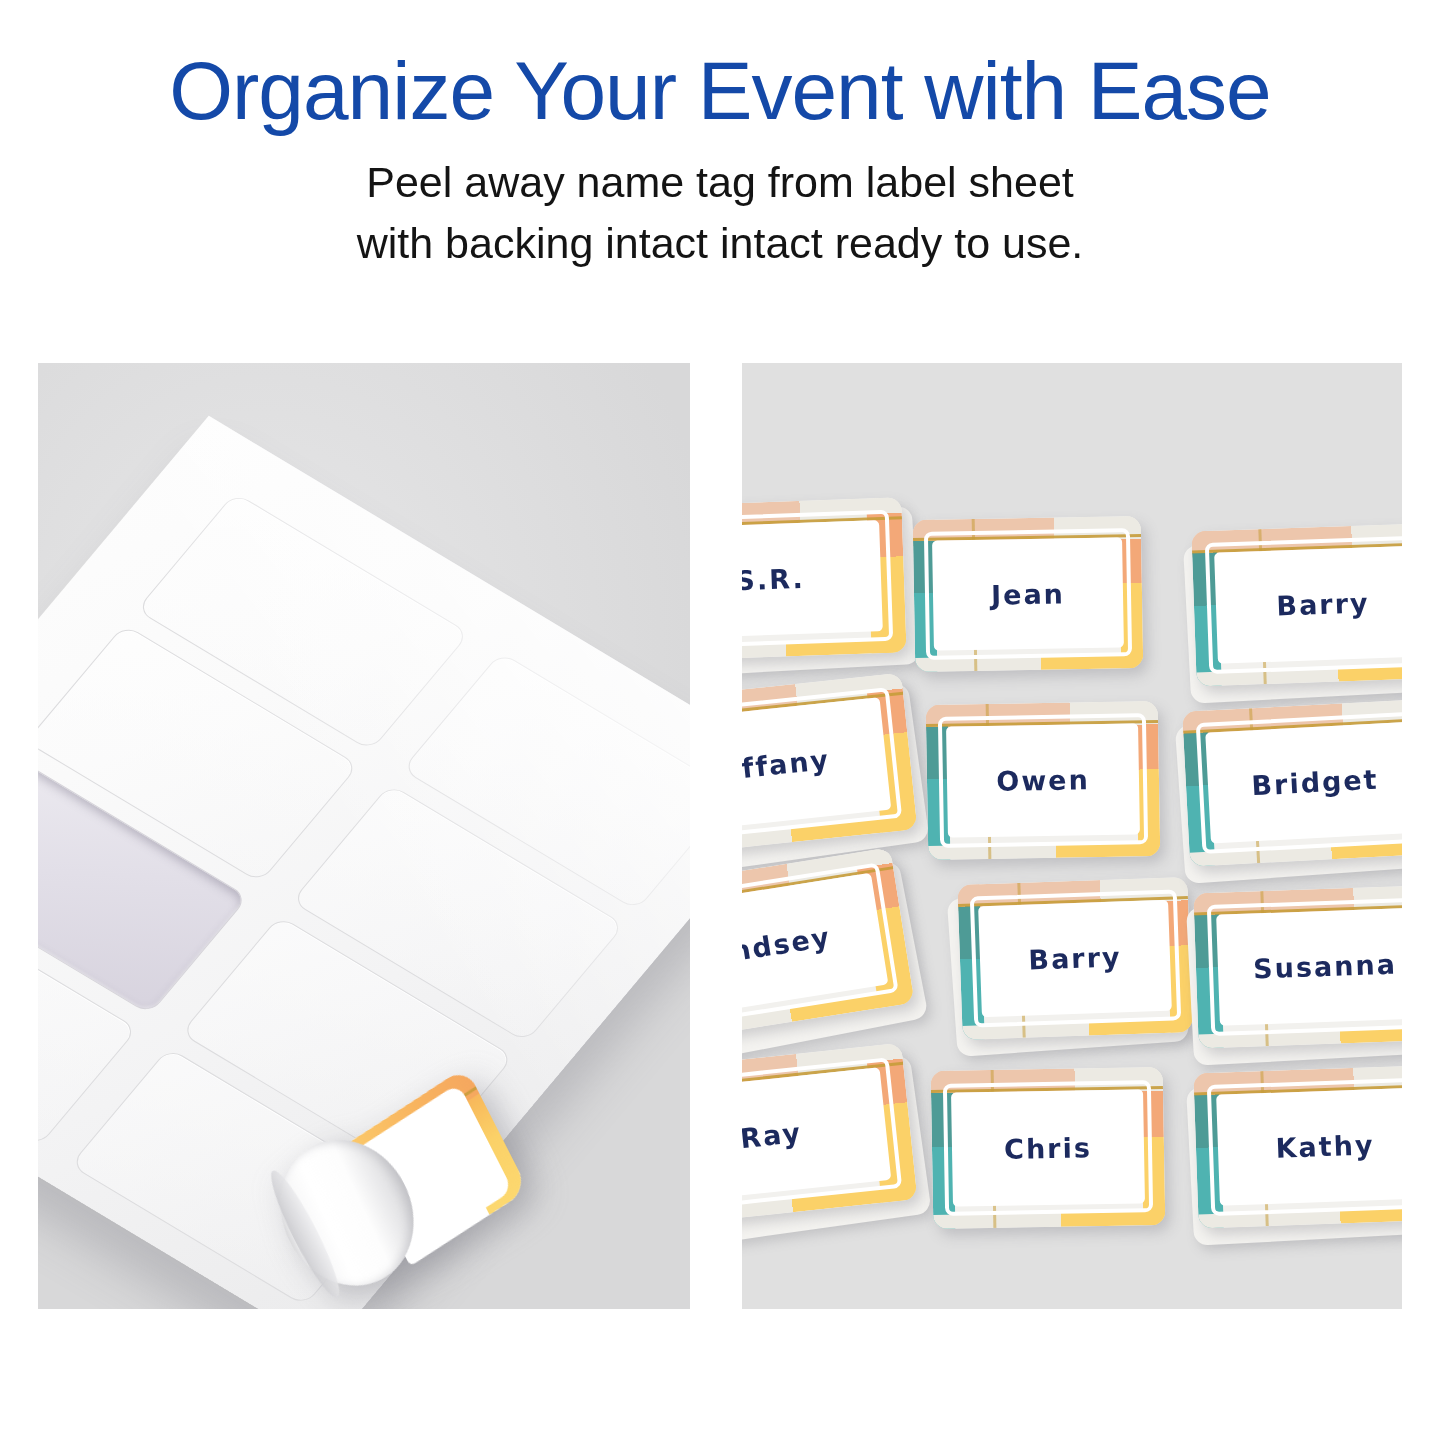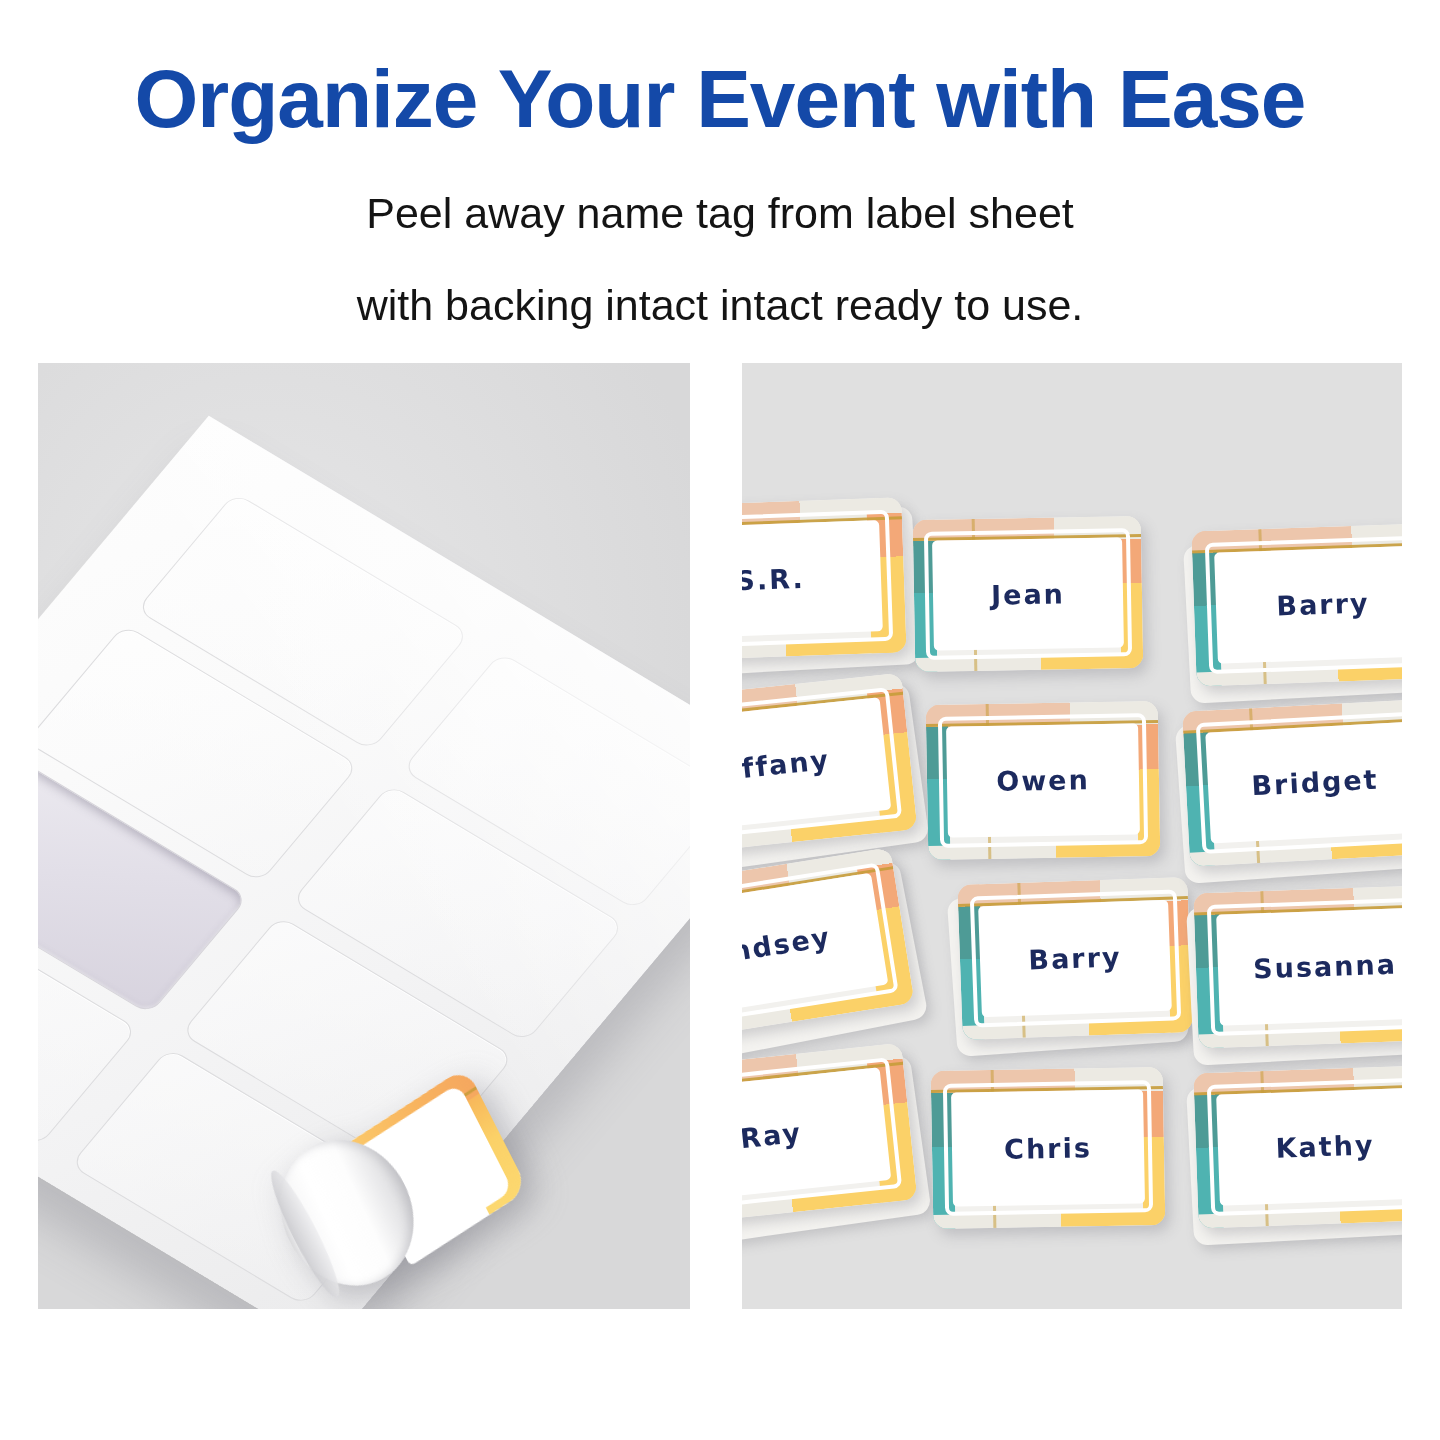--- a/index.html
+++ b/index.html
@@ -11,39 +11,39 @@
     overflow:hidden;
     position:relative;
   }
 
   
   #header{
     position:absolute;left:0;top:0;width:1440px;height:345px;
     text-align:center;
   }
   #headline{
-    margin:16px;
+    margin:8px;
     position:absolute;left:0;right:0;top:40px;
     font-size:82px;
-    font-weight:bold;
+    font-weight:normal;
     letter-spacing:-1px;
     color:#1449a8;
     line-height:1.05;
     font-family:"Liberation Sans", sans-serif;
     white-space:nowrap;
   }
   #subtitle{
     position:absolute;left:0;right:0;top:152px;
     font-size:43px;
     font-weight:normal;
     color:#141414;
     line-height:1.42;
     font-family:"Liberation Sans", sans-serif;
   }
-  #subtitle .sub-line{display:block;margin-top:31px;}
+  #subtitle .sub-line{display:block;}
 
   
   .panel{
     position:absolute;
     background:#e0e0e0;
     overflow:hidden;
   }
   #panel-left{left:38px;top:363px;width:652px;height:946px;}
   #panel-right{left:742px;top:363px;width:660px;height:946px;}
 

